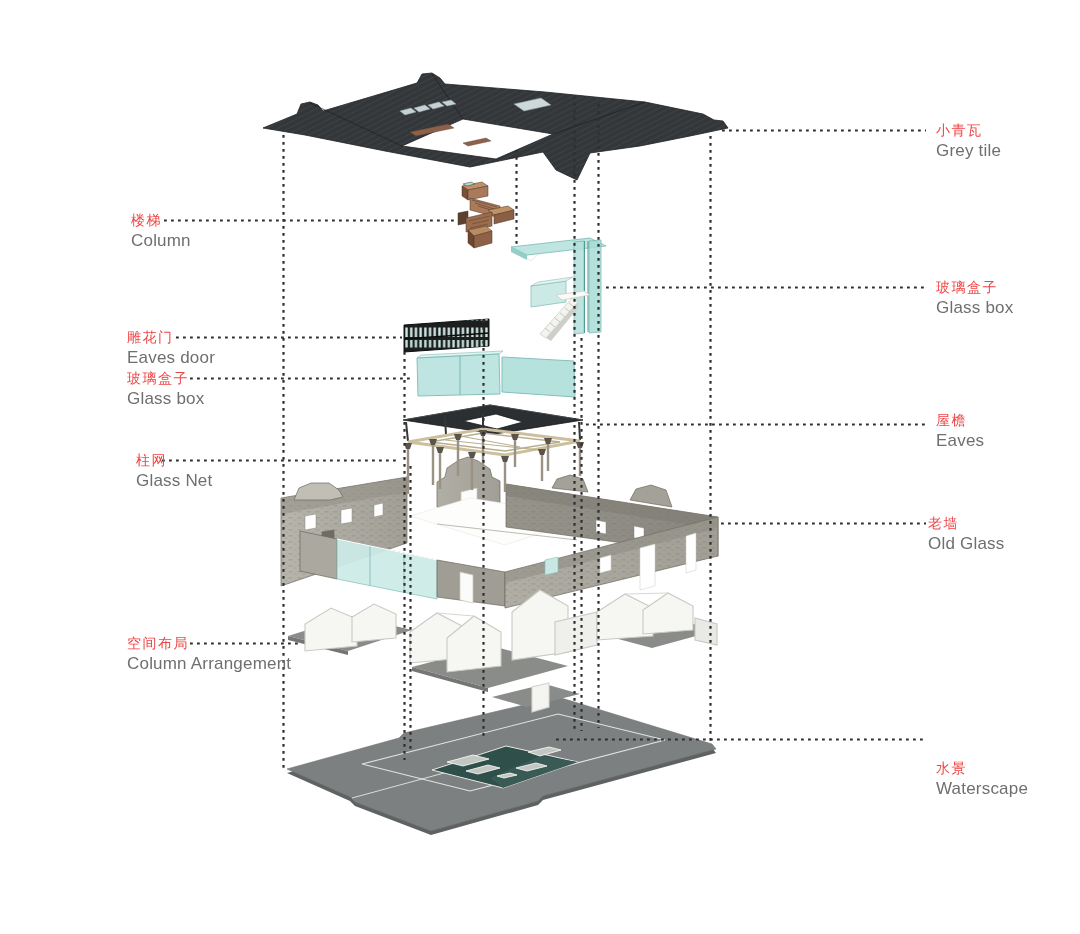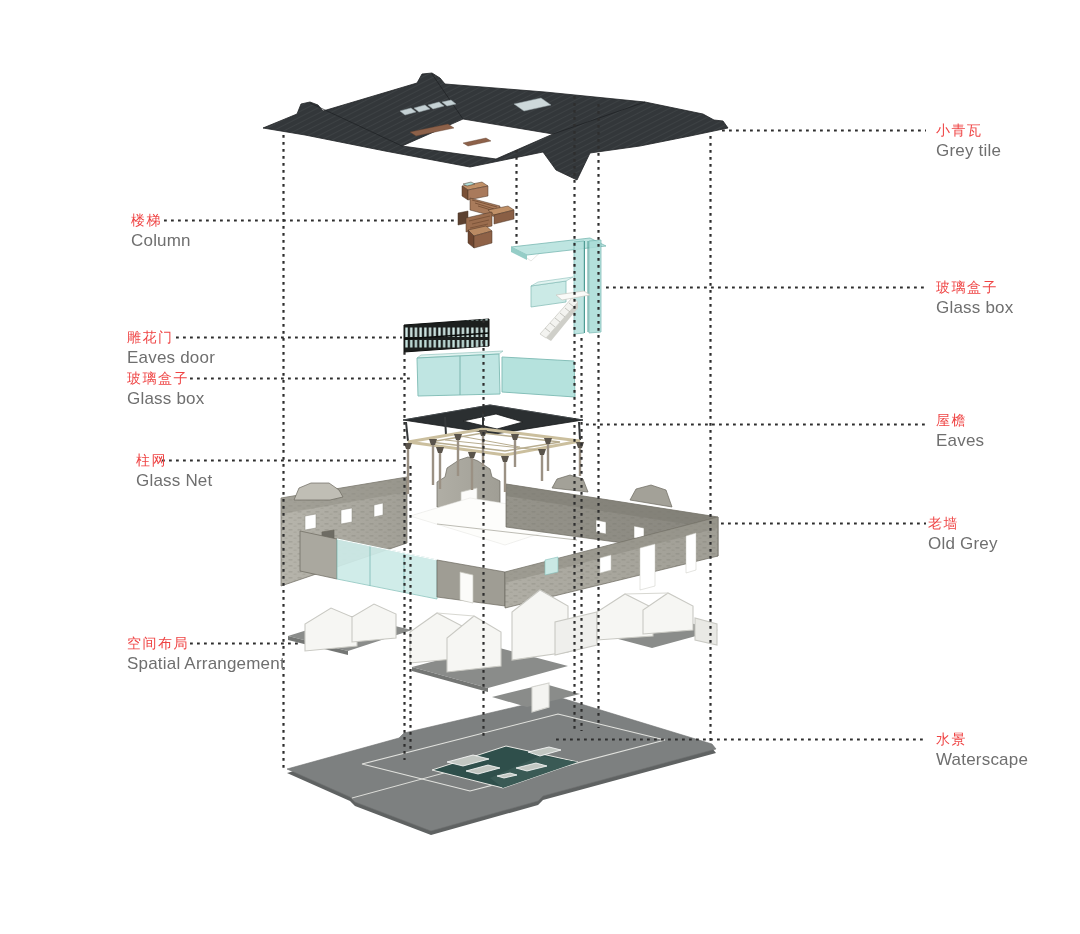--- a/index.html
+++ b/index.html
@@ -299,37 +299,37 @@
 <div class="lbl" style="left:127px;top:370px">
   <div class="zh">玻璃盒子</div>
   <div class="en">Glass box</div>
 </div>
 <div class="lbl" style="left:136px;top:452px">
   <div class="zh">柱网</div>
   <div class="en">Glass Net</div>
 </div>
 <div class="lbl" style="left:127px;top:635px">
   <div class="zh">空间布局</div>
-  <div class="en">Spatial Arrangement</div>
+  <div class="en">Column Arrangement</div>
 </div>
 
 <div class="lbl" style="left:936px;top:122px">
   <div class="zh">小青瓦</div>
   <div class="en">Grey tile</div>
 </div>
 <div class="lbl" style="left:936px;top:279px">
   <div class="zh">玻璃盒子</div>
   <div class="en">Glass box</div>
 </div>
 <div class="lbl" style="left:936px;top:412px">
   <div class="zh">屋檐</div>
   <div class="en">Eaves</div>
 </div>
 <div class="lbl" style="left:928px;top:515px">
   <div class="zh">老墙</div>
-  <div class="en">Old Grey</div>
-</div>
-<div class="lbl" style="left:936px;top:731px">
+  <div class="en">Old Glass</div>
+</div>
+<div class="lbl" style="left:936px;top:760px">
   <div class="zh">水景</div>
   <div class="en">Waterscape</div>
 </div>
 
 </div>
 
 </body></html>

